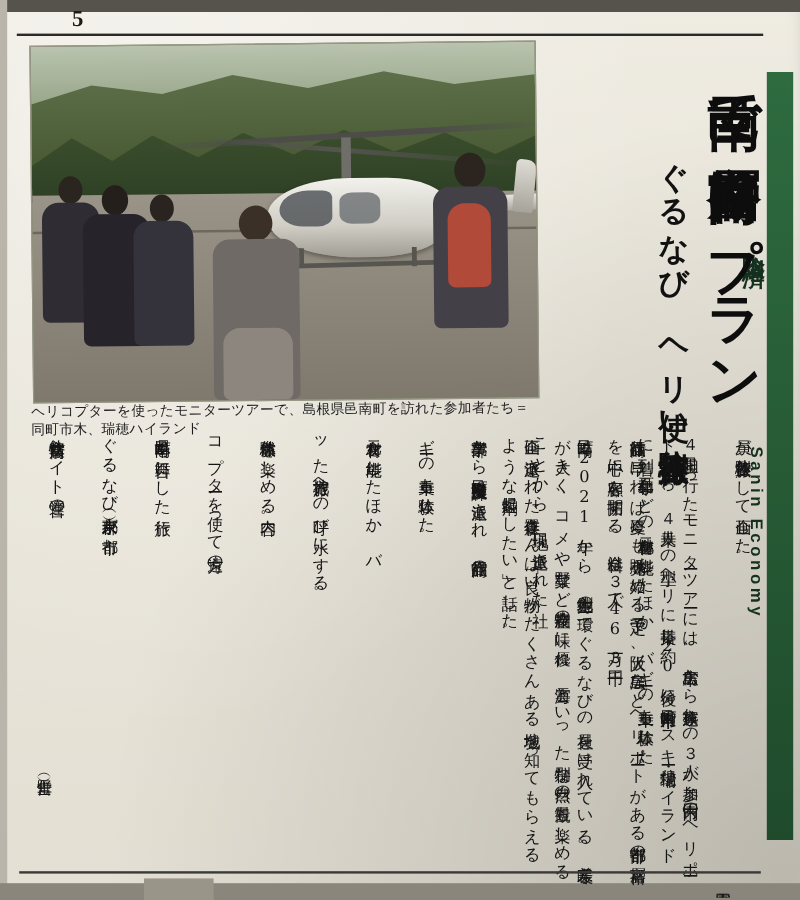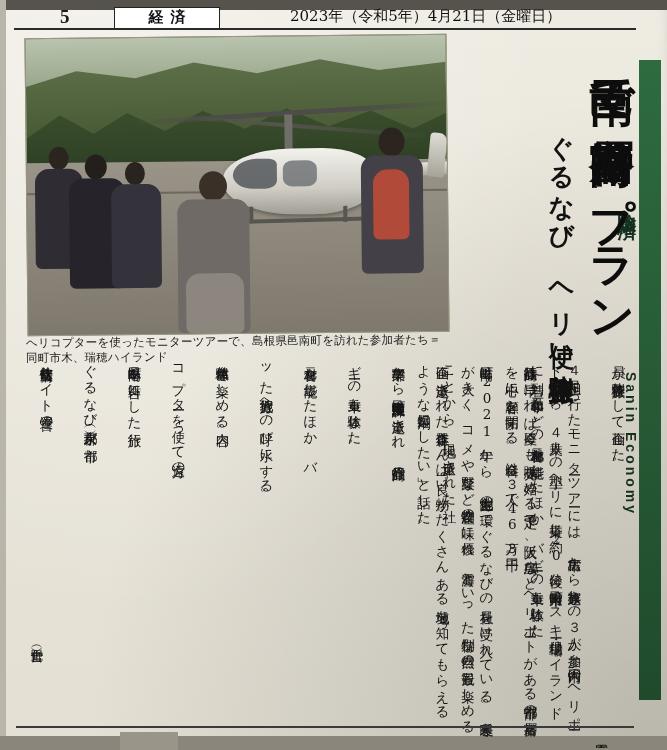--- a/index.html
+++ b/index.html
@@ -258,24 +258,20 @@
 <body>
 
 <div class="page">
   <div class="sheet"></div>
   <div class="top-shadow"></div>
   <div class="left-edge"></div>
   <div class="bottom-shadow"></div>
 
   <div class="masthead">
     <div class="page-num">5</div>
-    <div class="section-box">
-      <span>経済</span>
-    </div>
-    <div class="date-line">2023年（令和5年）4月21日（金曜日）</div>
   </div>
   <div class="rule-top"></div>
 
   <div class="photo">
     <div class="sky"></div>
     <div class="hill"></div>
     <div class="trees"></div>
     <div class="ground"></div>
     <div class="ground-line"></div>
 

